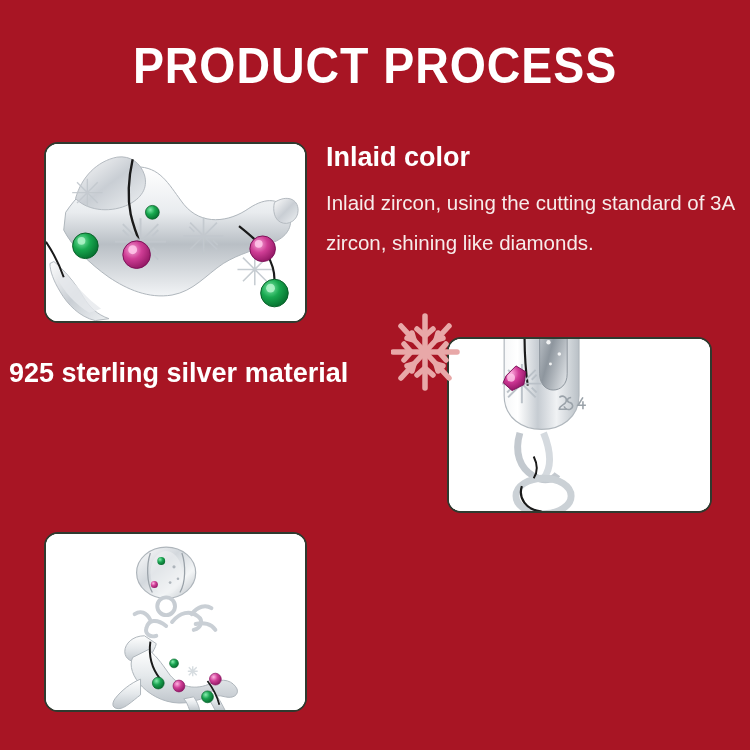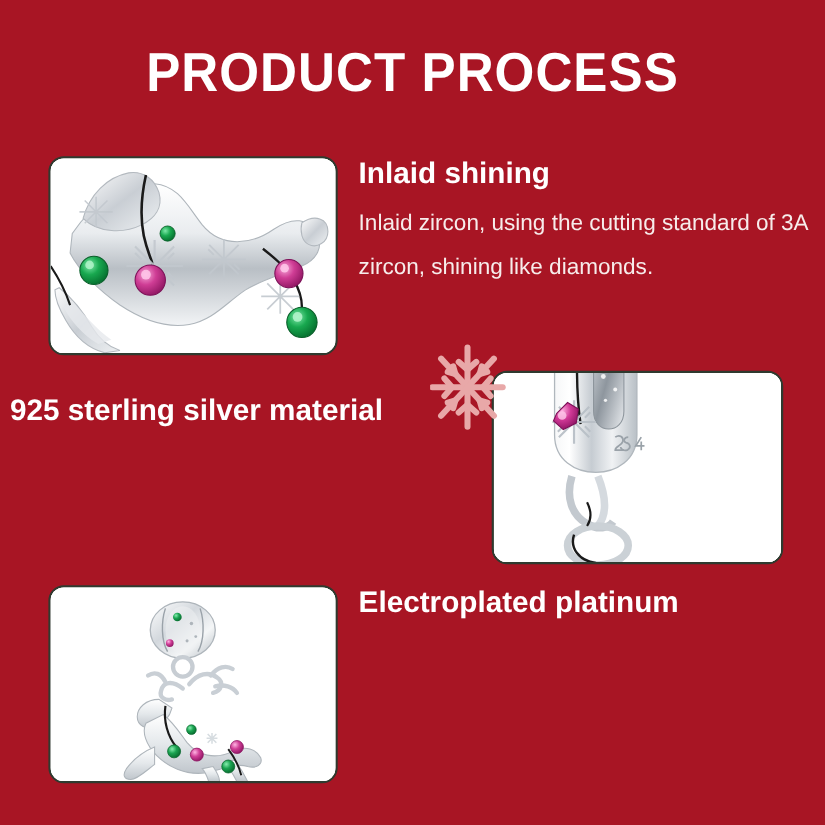--- a/index.html
+++ b/index.html
@@ -294,25 +294,24 @@
         <circle cx="164" cy="166" r="6" fill="url(#c-grn)" stroke="#06662b" stroke-width="0.7"></circle>
 
         <g stroke="#d2d8dd" stroke-width="1.4" fill="none" opacity="0.9">
           <path d="M144 140 l10 0 M149 135 l0 10 M145 136 l8 8 M153 136 l-8 8"></path>
         </g>
       </svg>
     </div>
   </div>
 
   <div class="block" id="block-1">
-    <p class="heading">Inlaid shining</p>
+    <p class="heading">Inlaid color</p>
     <p class="body">Inlaid zircon, using the cutting standard of 3A zircon, shining like diamonds.</p>
   </div>
 
   <div class="block" id="block-2">
     <p class="heading">925 sterling silver material</p>
   </div>
 
   <div class="block" id="block-3">
-    <p class="heading">Electroplated platinum</p>
   </div>
 
 </div>
 
 </body></html>

